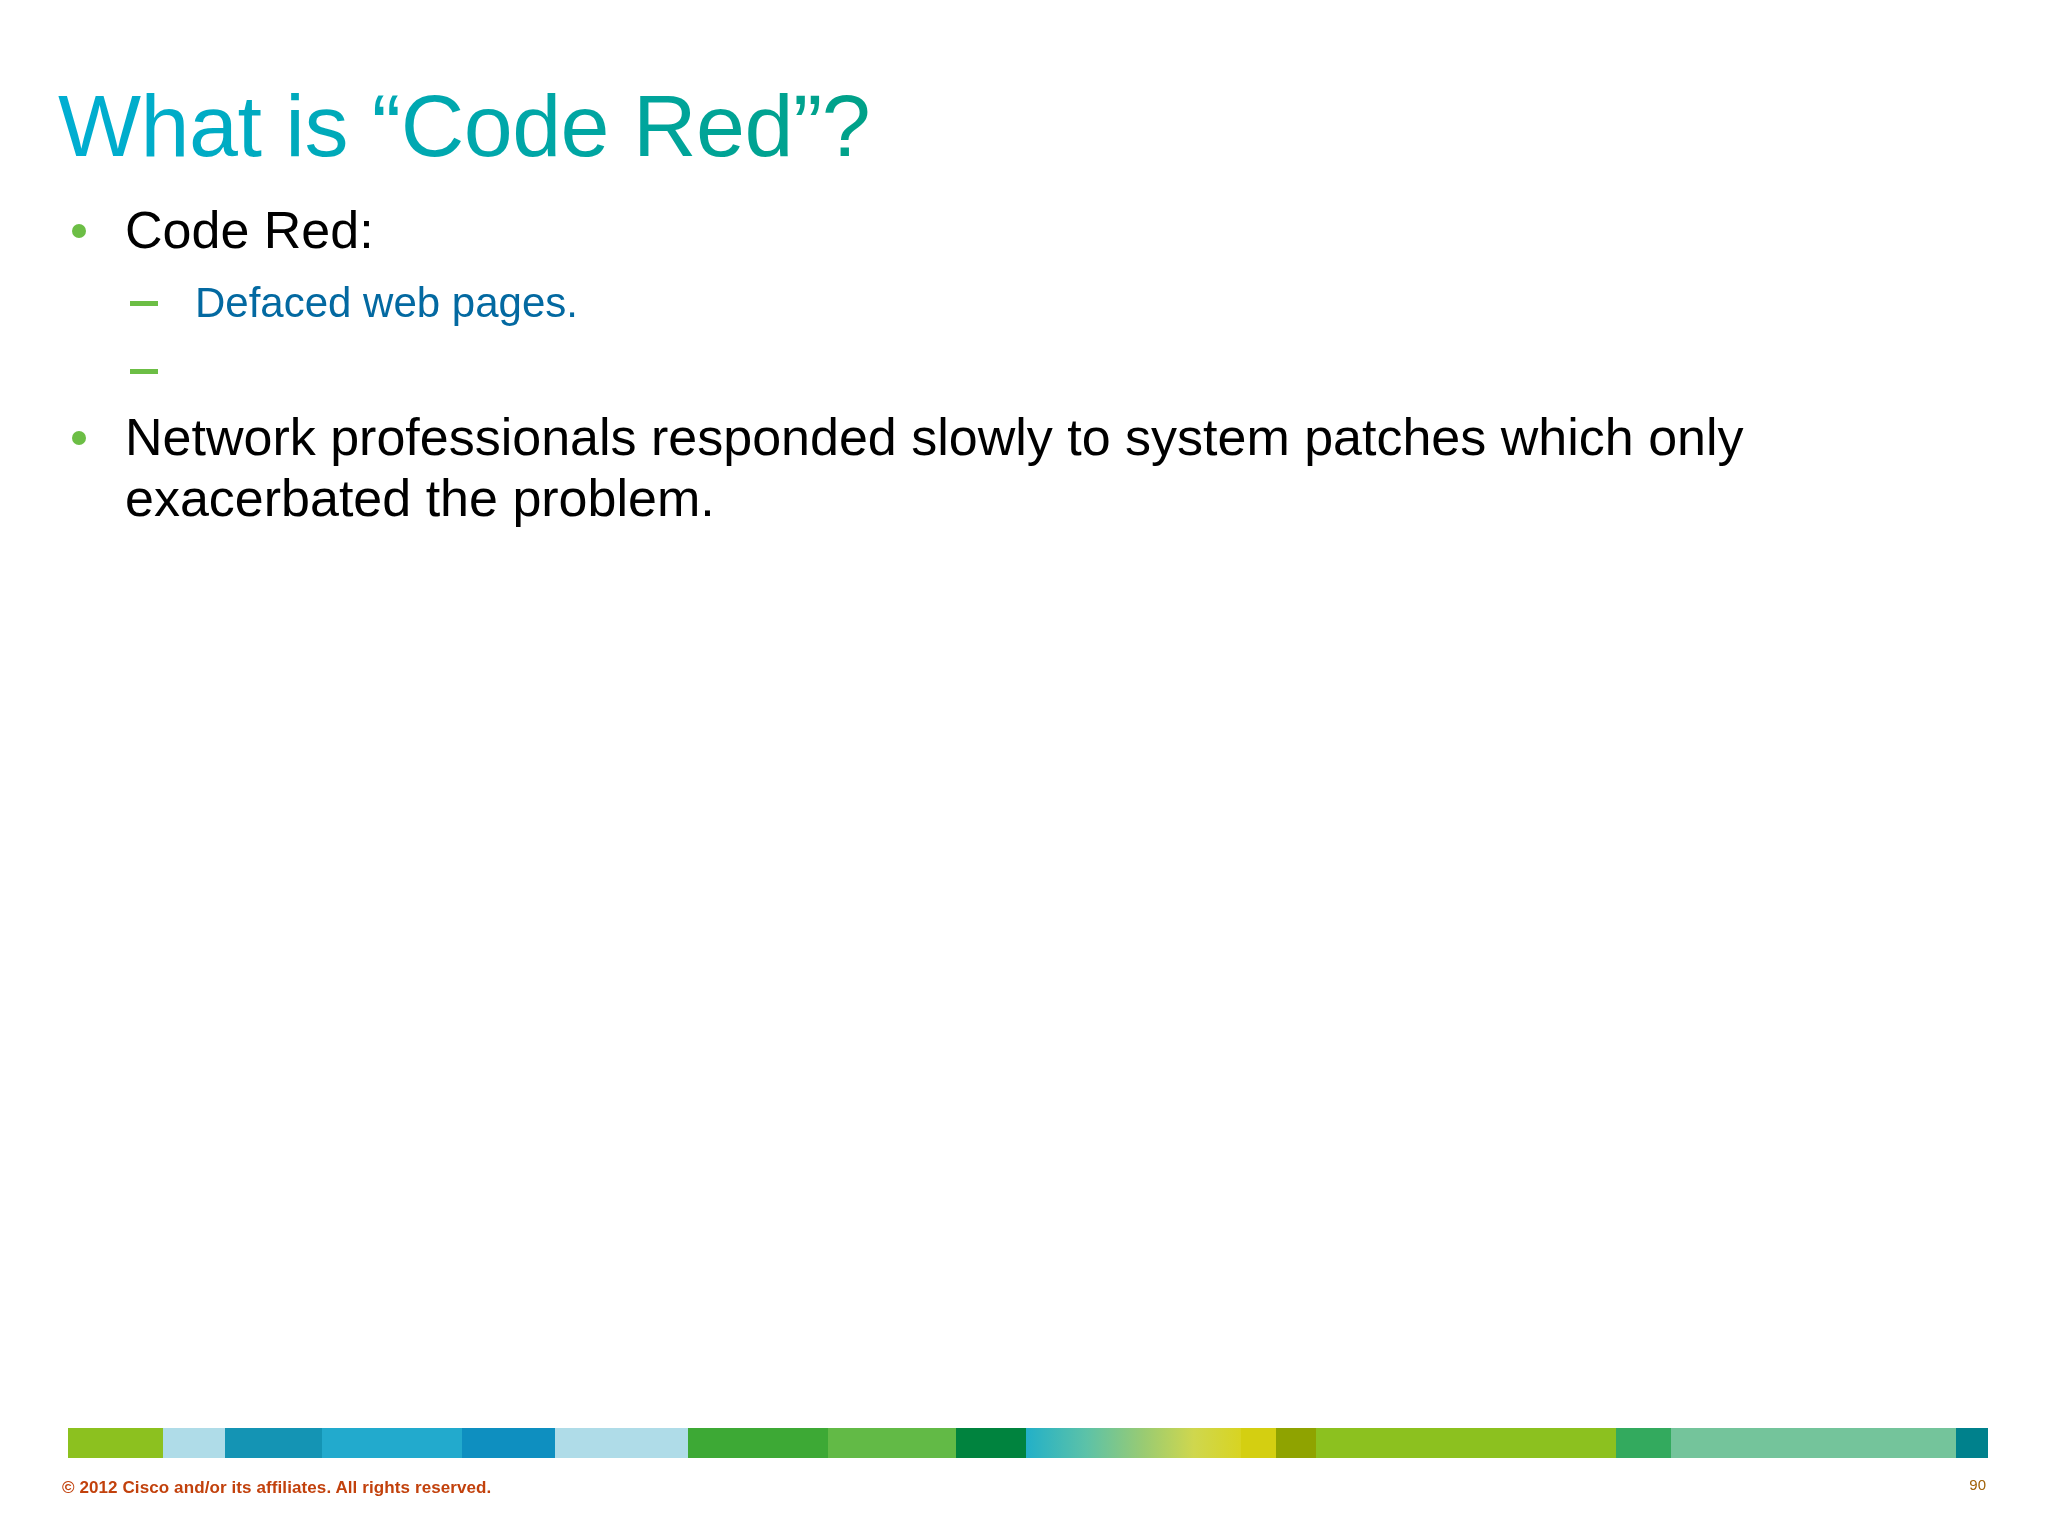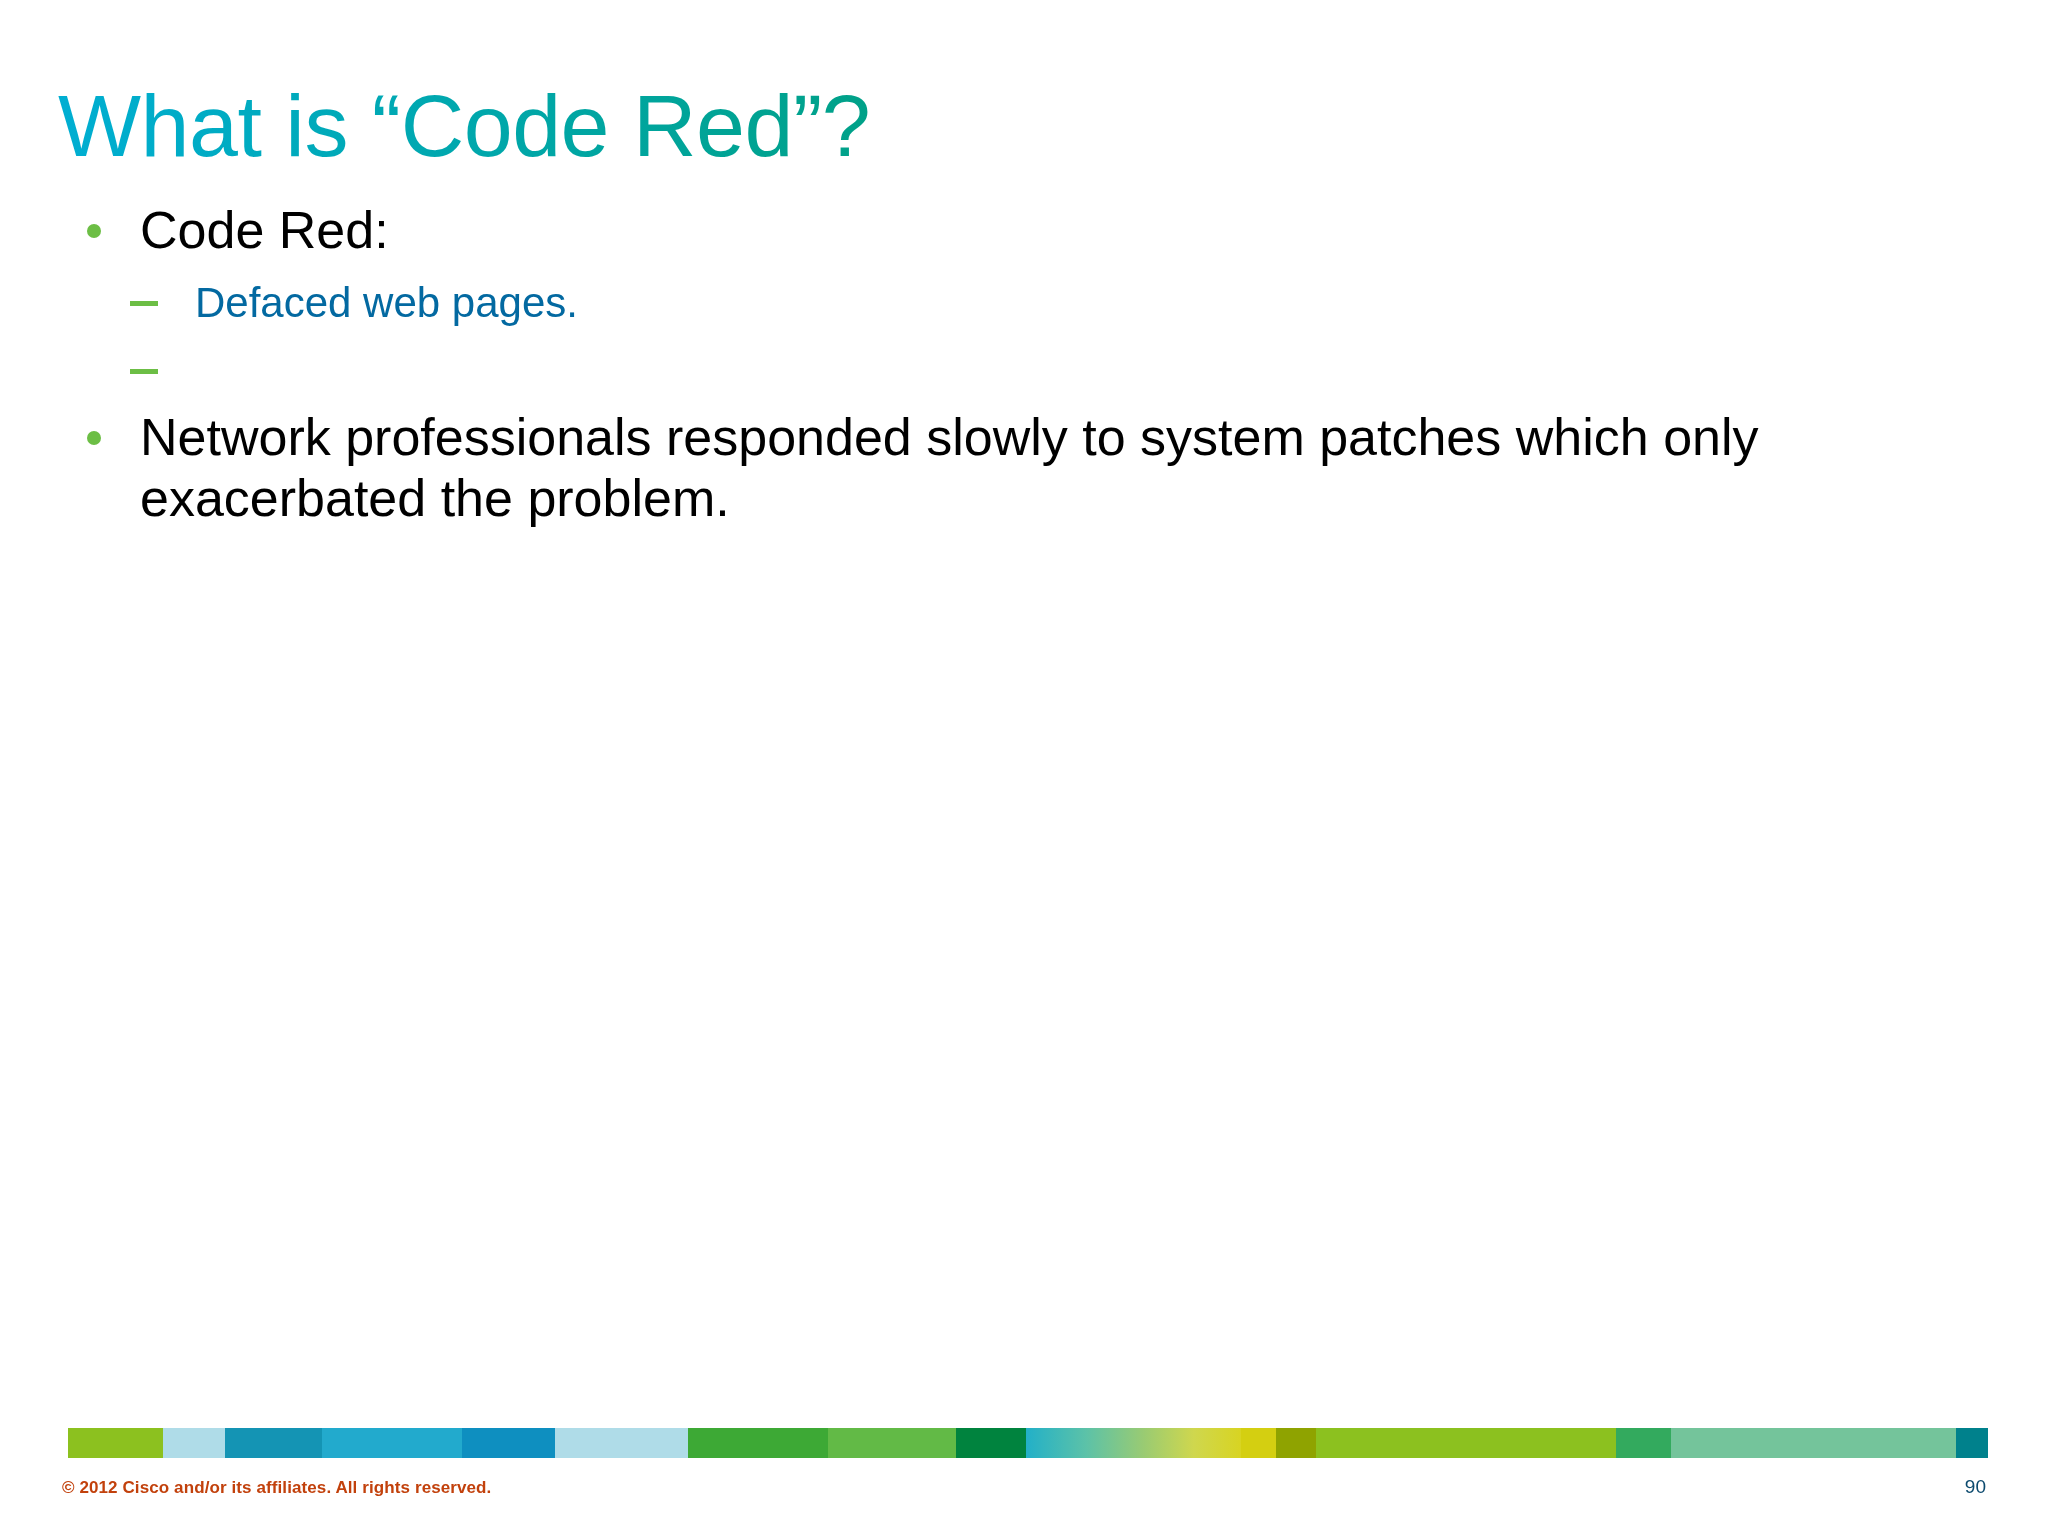--- a/index.html
+++ b/index.html
@@ -50,21 +50,20 @@
 
   .lvl1 {
     position: relative;
     padding-left: 125px;
     padding-right: 60px;
     color: #000000;
     font-size: 52px;
     line-height: 1.18;
     font-weight: 400;
     margin-bottom: 10px;
-    margin-left: 15px;
   }
   .lvl1 .marker {
     position: absolute;
     left: 72px;
     top: 24px;
     width: 14px;
     height: 14px;
     border-radius: 50%;
     background: #6CBE45;
   }
@@ -111,22 +110,22 @@
     top: 1478px;
     font-size: 17px;
     font-weight: bold;
     color: #c2410c;
     letter-spacing: 0.1px;
   }
   .page-num {
     position: absolute;
     right: 62px;
     top: 1476px;
-    font-size: 19px;
-    color: #0c4a6e;
+    font-size: 15px;
+    color: #a16207;
     font-weight: 400;
   }
 </style>
 </head>
 <body>
 
 <div class="slide">
 
   <h1 class="slide-title" style="background-image: linear-gradient(90deg, rgb(0, 174, 210) 0%, rgb(0, 161, 136) 100%);">What is “Code Red”?</h1>
 

